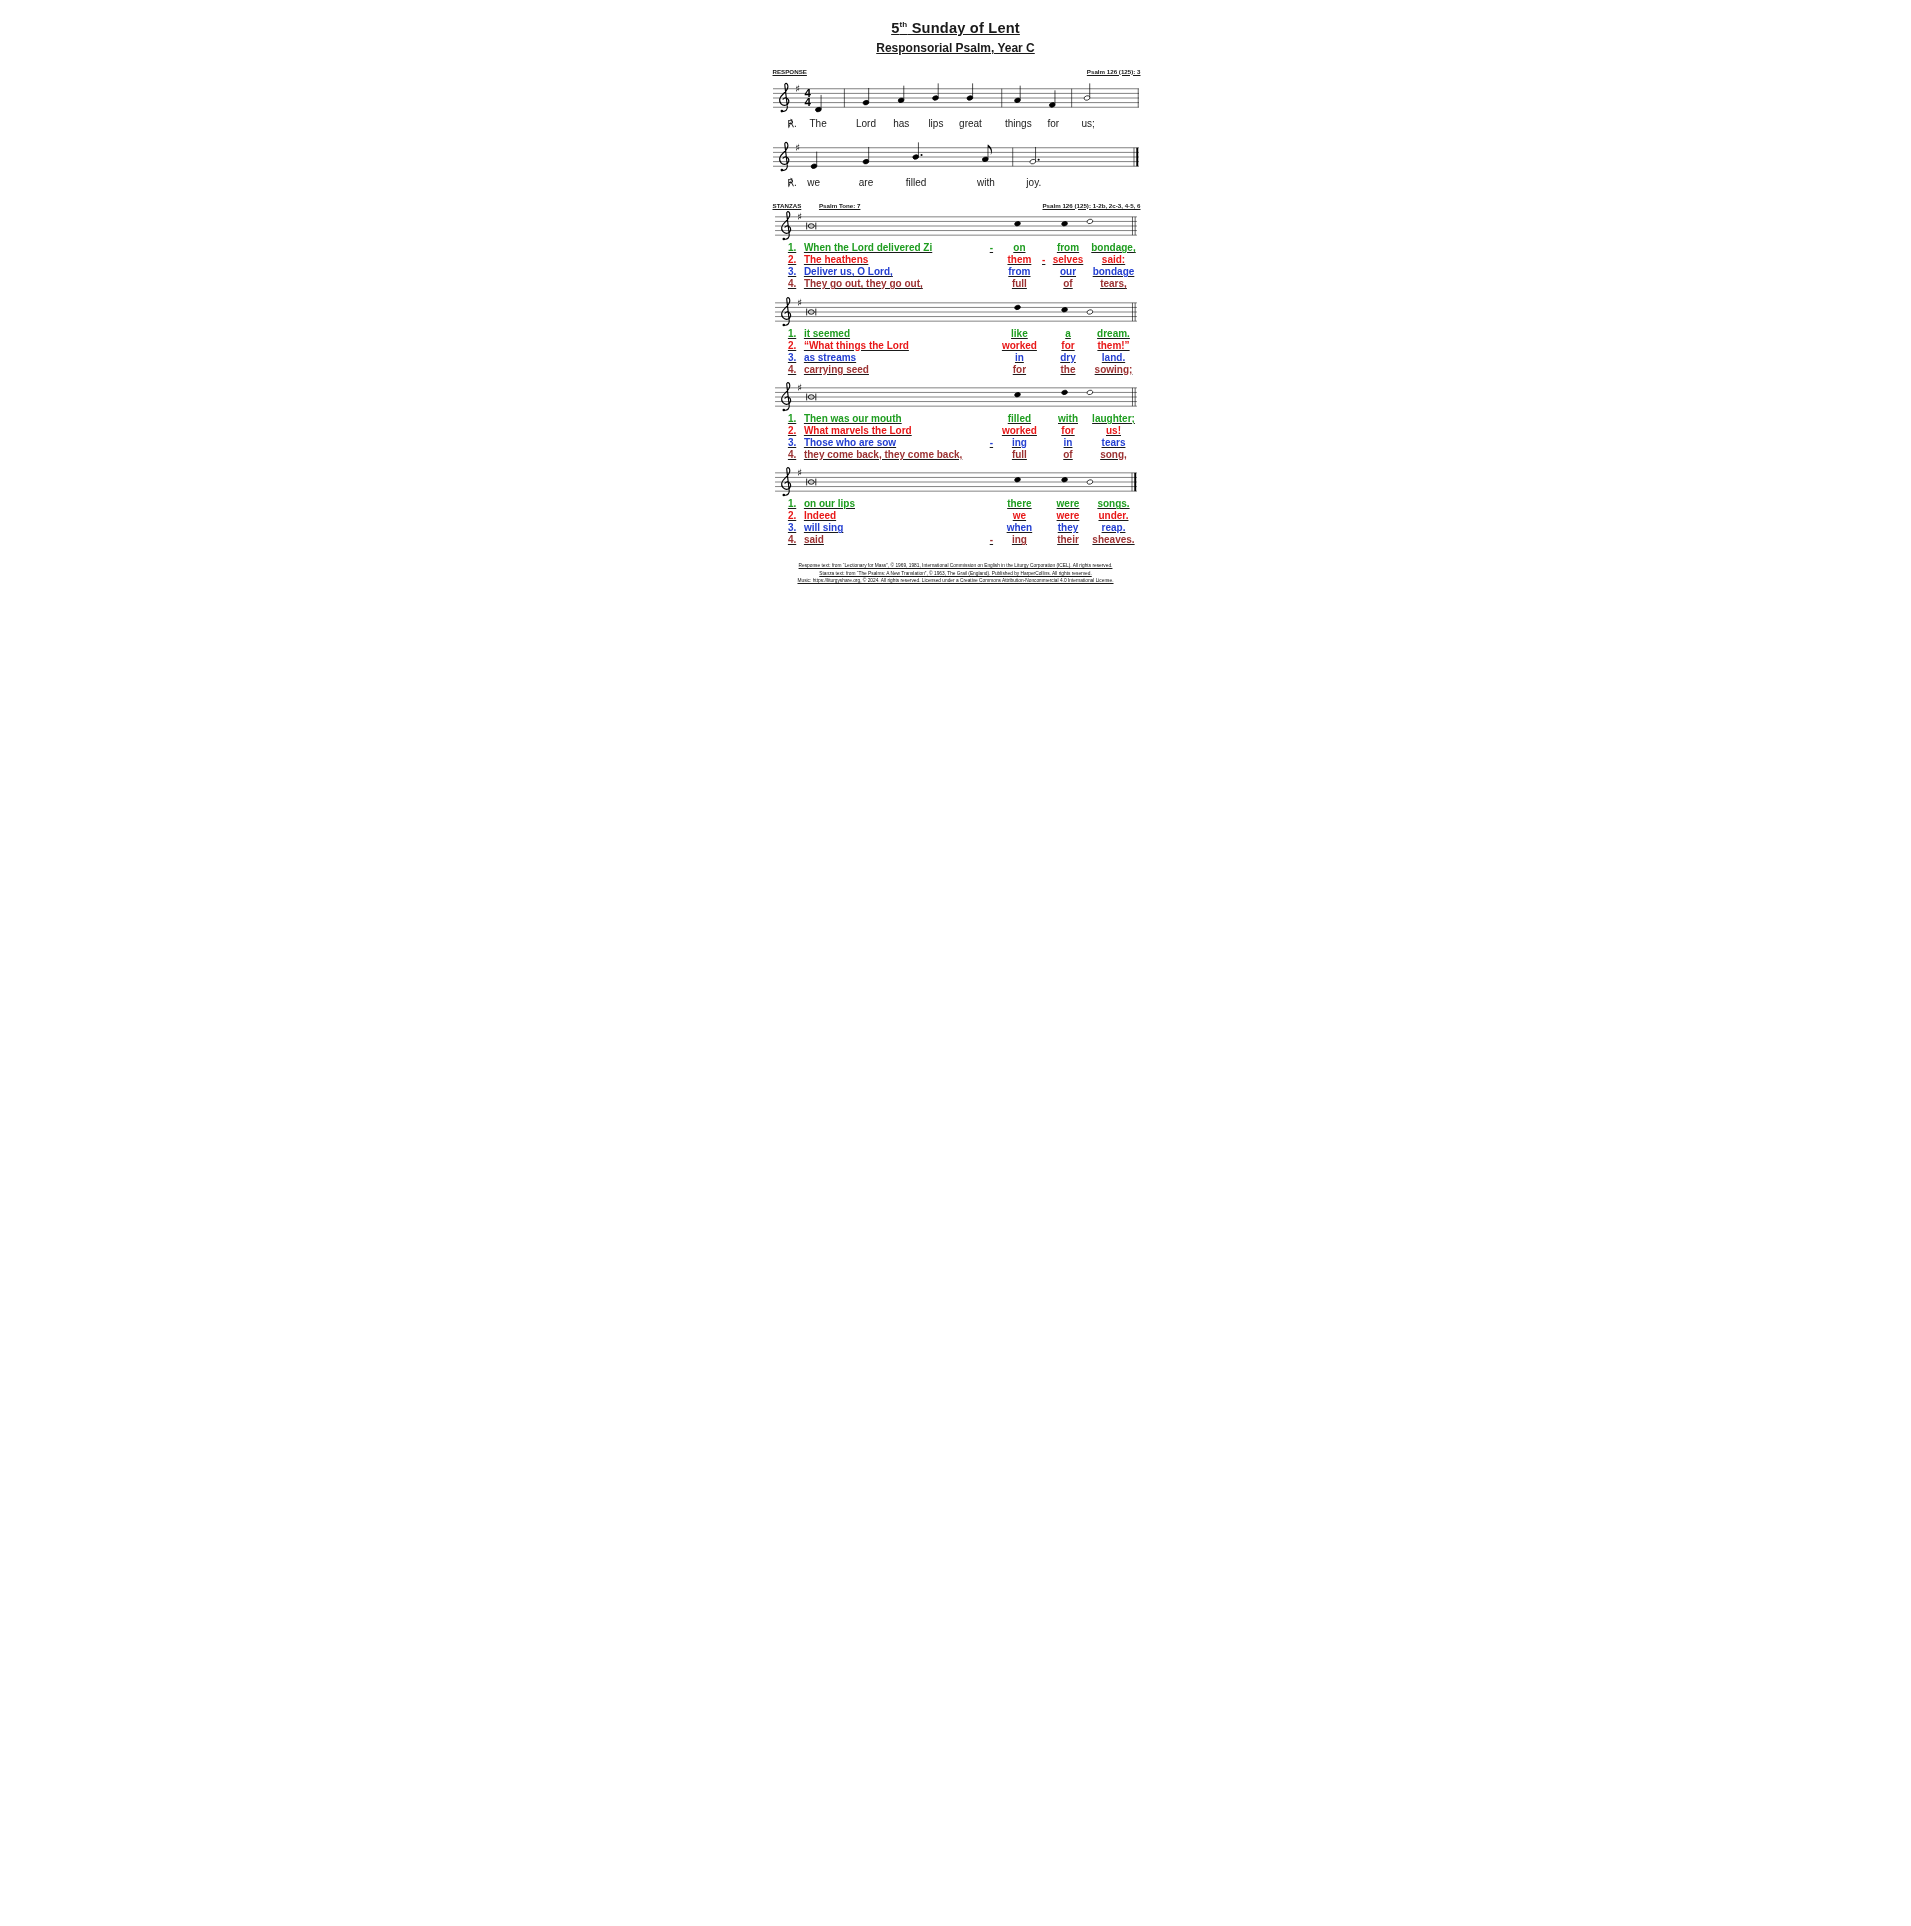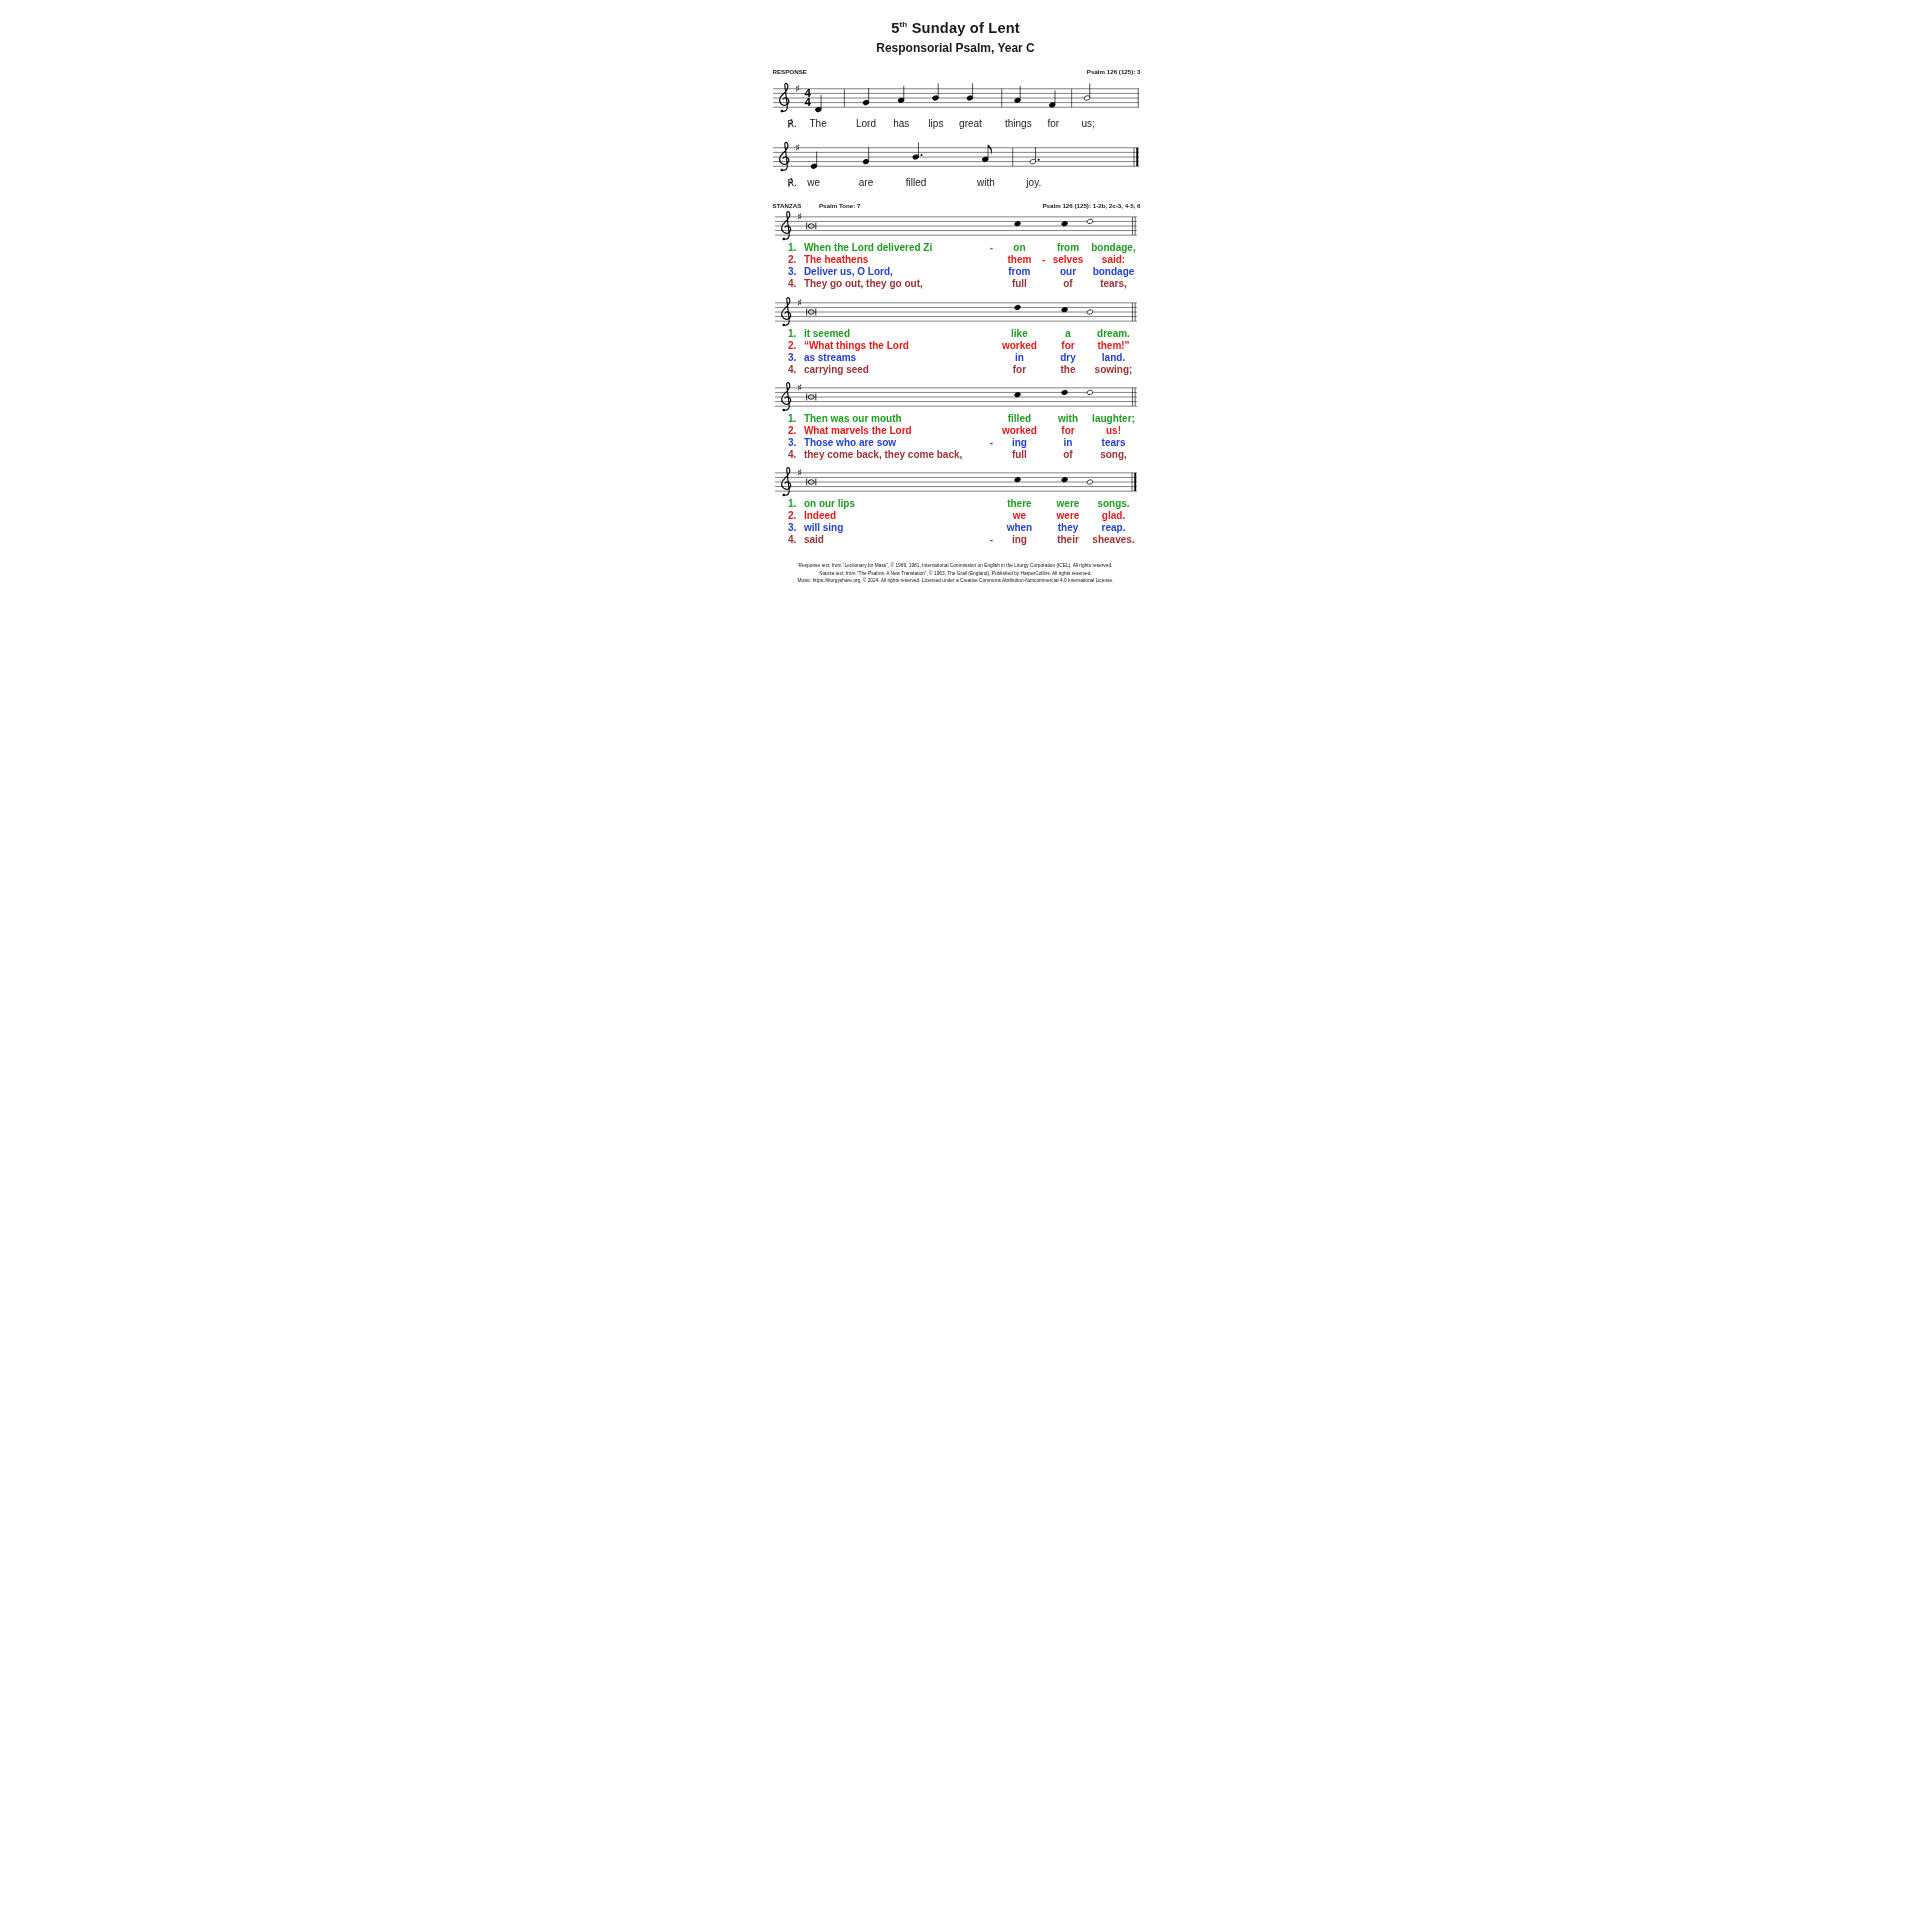--- a/index.html
+++ b/index.html
@@ -1,17 +1,17 @@
 <!DOCTYPE html>
 <html style="font-size:6.2px"><head>
 <meta charset="utf-8">
 <style>
   html,body { margin:0; padding:0; background:#ffffff; }
   body { font-family:"Liberation Sans","DejaVu Sans",sans-serif; color:#1a1a1a; }
-  .page { width:478px; min-height:676px; margin:12px auto; background:#fff; box-sizing:border-box; }
+  .page { width:478px; min-height:676px; margin:12px auto; background:#fff; box-sizing:border-box;text-decoration:underline; }
   .content { padding:0 54px 0 56px; }
 
   .title { text-align:center; font-size:14.6px; font-weight:700; margin:20px 0 0; letter-spacing:0.2px; }
   .title sup { font-size:0.55em; vertical-align:super; }
   .subtitle { text-align:center; font-size:12px; font-weight:700; margin:4.6px 0 13px; }
 
   .secthead { display:flex; justify-content:space-between; align-items:baseline; font-weight:700; font-size:6.2px; margin-bottom:2.3px; }
   .secthead .tone { margin-left:17.7px; }
   .stanzahead { margin-top:10px; margin-bottom:1.5px; }
 
@@ -475,21 +475,21 @@
               <span class="c s2">were</span>
               <span class="c s3">songs.</span>
             </div>
             <div class="srow" style="color: rgb(232, 24, 24);">
               <span class="c num">2.</span>
               <span class="c main">Indeed</span>
               <span class="c h1"></span>
               <span class="c s1">we</span>
               <span class="c h2"></span>
               <span class="c s2">were</span>
-              <span class="c s3">glad.</span>
+              <span class="c s3">under.</span>
             </div>
             <div class="srow" style="color: rgb(36, 64, 210);">
               <span class="c num">3.</span>
               <span class="c main">will sing</span>
               <span class="c h1"></span>
               <span class="c s1">when</span>
               <span class="c h2"></span>
               <span class="c s2">they</span>
               <span class="c s3">reap.</span>
             </div>

